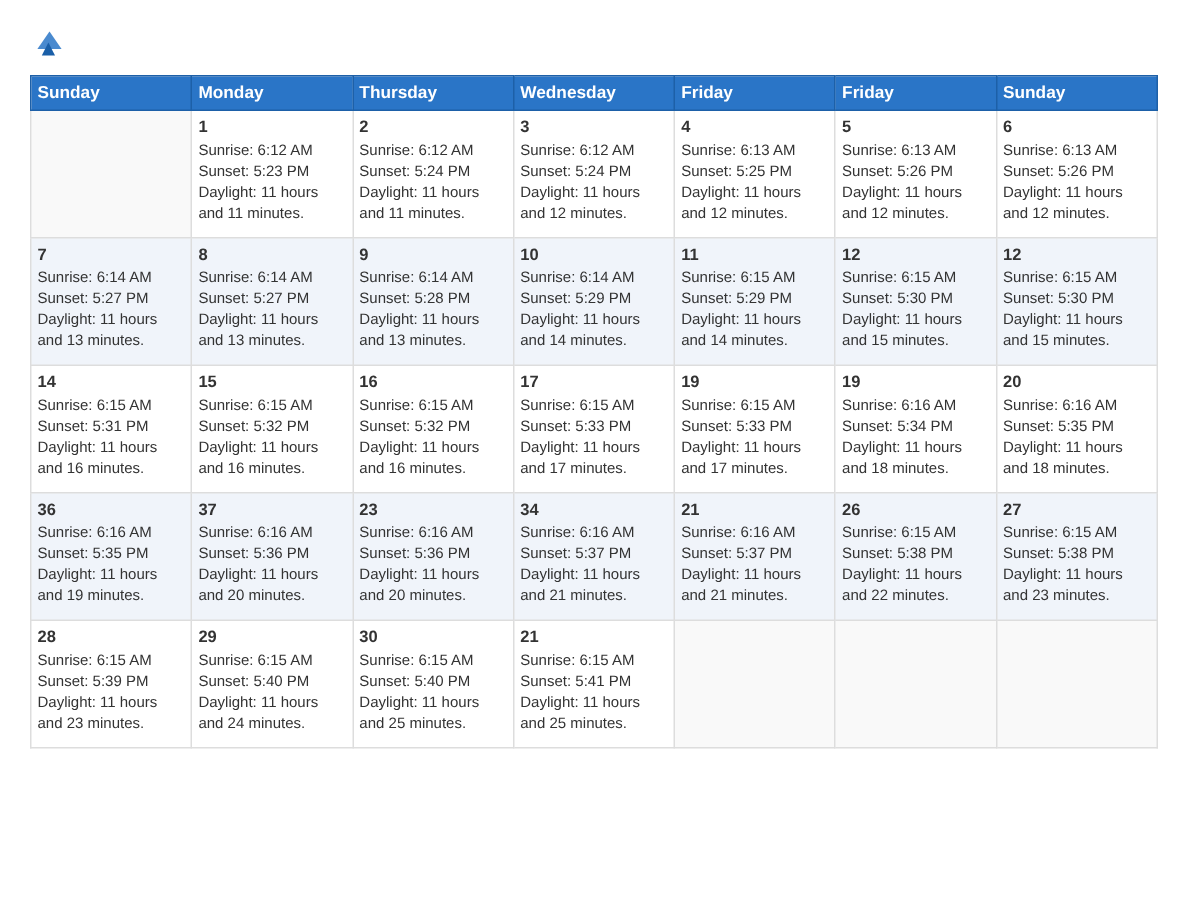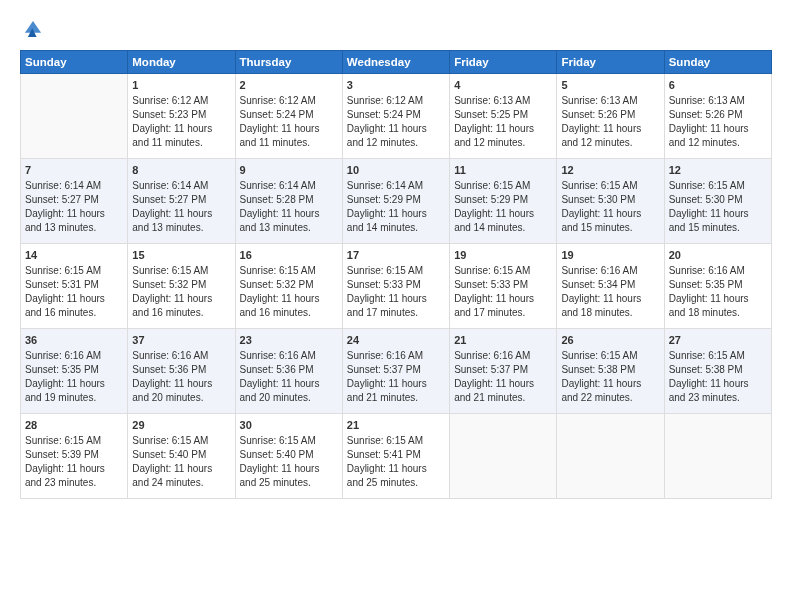--- a/index.html
+++ b/index.html
@@ -307,21 +307,21 @@
 and 20 minutes.</div>
           </td>
           <td>
             <span class="day-num">23</span>
             <div class="day-info" style="white-space: pre-line;">Sunrise: 6:16 AM
 Sunset: 5:36 PM
 Daylight: 11 hours
 and 20 minutes.</div>
           </td>
           <td>
-            <span class="day-num">24</span>
+            <span class="day-num">34</span>
             <div class="day-info" style="white-space: pre-line;">Sunrise: 6:16 AM
 Sunset: 5:37 PM
 Daylight: 11 hours
 and 21 minutes.</div>
           </td>
           <td>
             <span class="day-num">21</span>
             <div class="day-info" style="white-space: pre-line;">Sunrise: 6:16 AM
 Sunset: 5:37 PM
 Daylight: 11 hours

